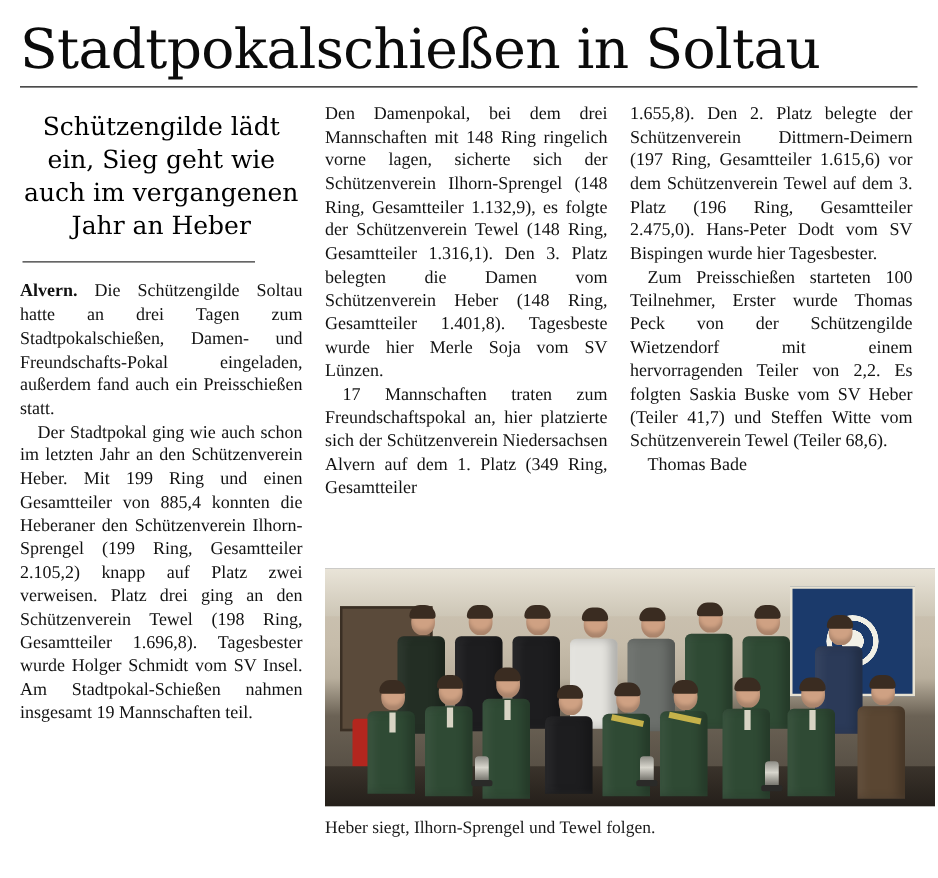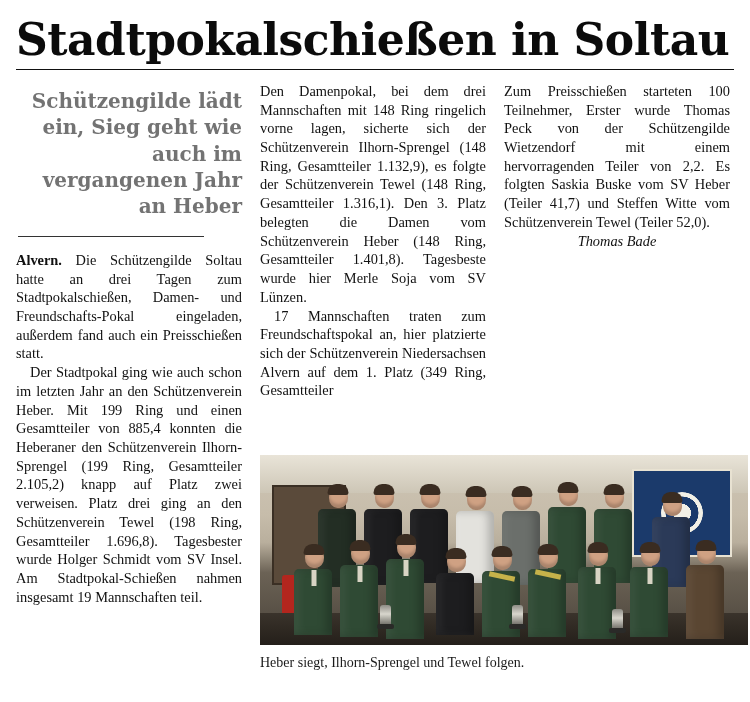--- a/index.html
+++ b/index.html
@@ -16,21 +16,21 @@
   }
   .page {
     position: relative;
     width: 750px;
     height: 702px;
     box-sizing: border-box;
     padding: 18px 16px 0 16px;
   }
   .headline {
     font-family: "DejaVu Serif", serif;
-    font-weight: bold;
+    font-weight: normal;
     font-size: 44px;
     line-height: 1.02;
     letter-spacing: -0.5px;
     color: #0b0b0b;
     margin: 0 0 6px 0;
     white-space: nowrap;
   }
   .rule {
     border: 0;
     border-top: 1.5px solid #111;
@@ -42,24 +42,24 @@
     align-items: flex-start;
   }
   .col {
     width: 226px;
     flex: 0 0 226px;
   }
   .subhead {
     font-family: "DejaVu Serif", serif;
     font-size: 20px;
     line-height: 1.32;
-    font-weight: bold;
-    color: #737373;
+    font-weight: normal;
+    color: #000000;
     margin: 6px 0 0 0;
-    text-align: right;
+    text-align: center;
   }
   .subrule {
     width: 186px;
     border: 0;
     border-top: 1px solid #333;
     margin: 16px 0 14px 2px;
   }
   p.body {
     font-family: "Liberation Serif", serif;
     font-size: 14.4px;
@@ -70,22 +70,21 @@
     -webkit-hyphens: auto;
   }
   p.body + p.body {
     text-indent: 14px;
     margin-top: 0;
   }
   .lead-word {
     font-weight: bold;
   }
   .sign {
-    font-style: italic;
-    text-align: center;
+    text-align: left;
     display: block;
   }
   
   .photo-wrap {
     position: absolute;
     left: 260px;
     top: 455px;
     width: 490px;
   }
   .photo {
@@ -200,21 +199,22 @@
       <p class="body"><span class="lead-word">Alvern.</span><span> Die Schützengilde Soltau hatte an drei Tagen zum Stadtpokalschießen, Damen- und Freundschafts-Pokal eingeladen, außerdem fand auch ein Preisschießen statt.</span></p>
       <p class="body">Der Stadtpokal ging wie auch schon im letzten Jahr an den Schützenverein Heber. Mit 199 Ring und einen Gesamtteiler von 885,4 konnten die Heberaner den Schützenverein Ilhorn-Sprengel (199 Ring, Gesamtteiler 2.105,2) knapp auf Platz zwei verweisen. Platz drei ging an den Schützenverein Tewel (198 Ring, Gesamtteiler 1.696,8). Tagesbester wurde Holger Schmidt vom SV Insel. Am Stadtpokal-Schießen nahmen insgesamt 19 Mannschaften teil.</p>
     </div>
 
     <div class="col">
       <p class="body">Den Damenpokal, bei dem drei Mannschaften mit 148 Ring ringelich vorne lagen, sicherte sich der Schützenverein Ilhorn-Sprengel (148 Ring, Gesamtteiler 1.132,9), es folgte der Schützenverein Tewel (148 Ring, Gesamtteiler 1.316,1). Den 3. Platz belegten die Damen vom Schützenverein Heber (148 Ring, Gesamtteiler 1.401,8). Tagesbeste wurde hier Merle Soja vom SV Lünzen.</p>
       <p class="body">17 Mannschaften traten zum Freundschaftspokal an, hier platzierte sich der Schützenverein Niedersachsen Alvern auf dem 1. Platz (349 Ring, Gesamtteiler</p>
     </div>
 
     <div class="col">
-      <p class="body"><span>Zum Preisschießen starteten 100 Teilnehmer, Erster wurde Thomas Peck von der Schützengilde Wietzendorf mit einem hervorragenden Teiler von 2,2. Es folgten Saskia Buske vom SV Heber (Teiler 41,7) und Steffen Witte vom Schützenverein Tewel (Teiler 52,0).</span> <span class="sign">Thomas Bade</span></p>
+      <p class="body">1.655,8). Den 2. Platz belegte der Schützenverein Dittmern-Deimern (197 Ring, Gesamtteiler 1.615,6) vor dem Schützenverein Tewel auf dem 3. Platz (196 Ring, Gesamtteiler 2.475,0). Hans-Peter Dodt vom SV Bispingen wurde hier Tagesbester.</p>
+      <p class="body"><span>Zum Preisschießen starteten 100 Teilnehmer, Erster wurde Thomas Peck von der Schützengilde Wietzendorf mit einem hervorragenden Teiler von 2,2. Es folgten Saskia Buske vom SV Heber (Teiler 41,7) und Steffen Witte vom Schützenverein Tewel (Teiler 68,6).</span> <span class="sign">Thomas Bade</span></p>
     </div>
 
   </div>
 
   <div class="photo-wrap">
     <div class="photo">
       <div class="ph-wall"></div>
       <div class="ph-ceiling"></div>
       <div class="ph-door"></div>
       <div class="ph-banner"></div>

